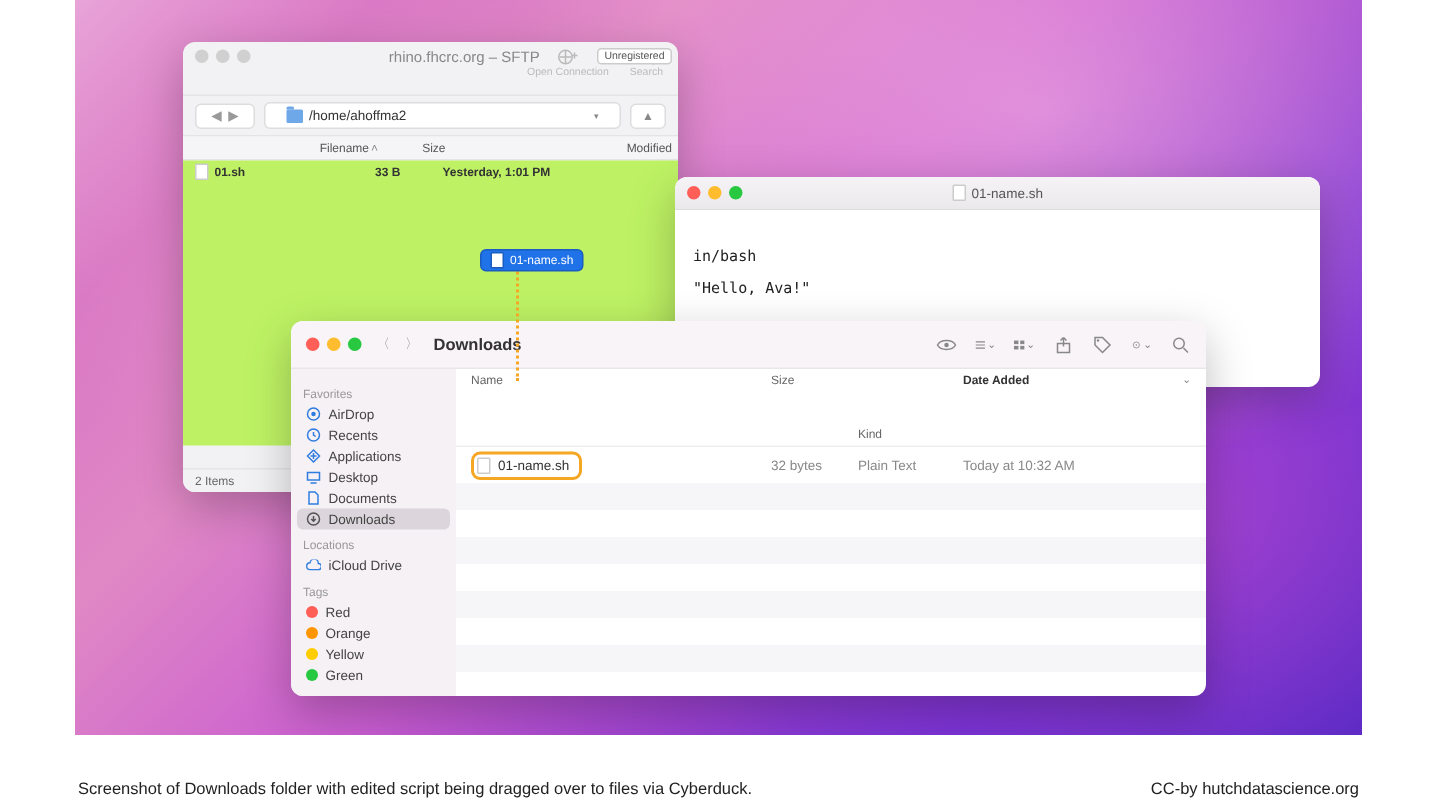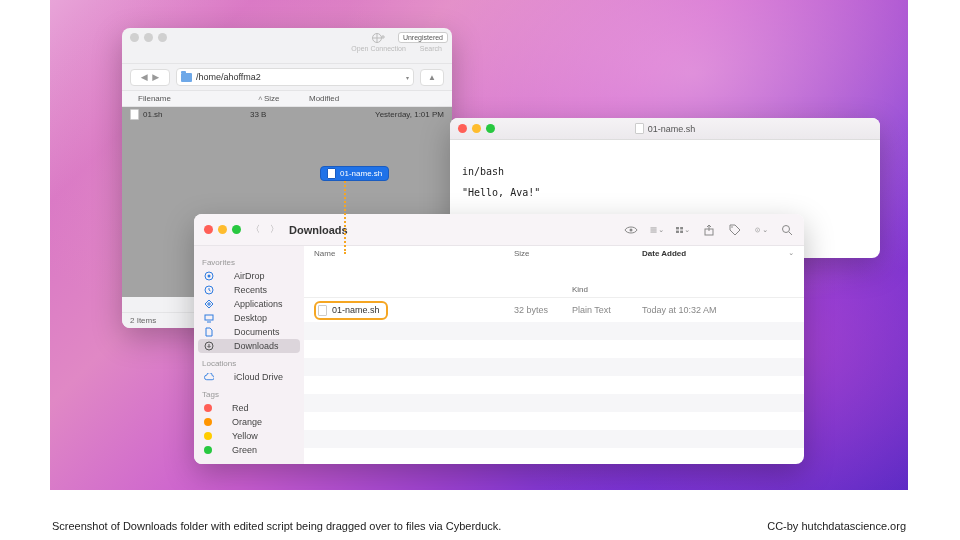--- a/index.html
+++ b/index.html
@@ -28,50 +28,50 @@
   .sftp .titlebar { display:flex; align-items:flex-start; padding: 5px 8px; gap: 8px; height: 36px; border-bottom: 1px solid #e4e4e6; position:relative; }
   .sftp .titlebox { flex:1; text-align:center; color:#9a9a9a; }
   .sftp .title { font-size: 10px; color:#888; }
   .sftp .subtitle { font-size: 8px; color:#bbb; }
   .sftp .toolbar-icons { display:flex; gap:14px; position:absolute; right:10px; top:4px; color:#bbb; }
   .sftp .toolbar-icons .ti { display:flex; flex-direction:column; align-items:center; font-size:7px; color:#bbb; gap:1px;}
   .sftp .badge { position:absolute; top:4px; right:4px; background:#fff; border:1px solid #ccc; border-radius:3px; padding:1px 4px; font-size:7px; color:#555;}
   .sftp .navrow { display:flex; align-items:center; padding:4px 8px; gap:6px; border-bottom:1px solid #e4e4e6; }
   .navbtn { width:24px; height:17px; background:#fff; border:1px solid #ddd; border-radius:4px; display:flex; align-items:center; justify-content:center; color:#888; font-size:8px;}
   .navbtn.double{width:40px;}
-  .pathbox { flex:1; background:#fff; border:1px solid #ddd; border-radius:4px; height:18px; display:flex; align-items:center; padding:0 4px; gap:4px; font-size:9px; color:#333;}
+  .pathbox { flex:1; background:#fff; border:1px solid #ddd; border-radius:4px; height:18px; display:flex; align-items:center; padding:0 14px; gap:4px; font-size:9px; color:#333;}
   .folder-icon { width:11px; height:9px; background:#6ea8e8; border-radius:1px; display:inline-block; position:relative;}
   .folder-icon::before{content:"";position:absolute;top:-2px;left:0;width:5px;height:2px;background:#6ea8e8;border-radius:1px 1px 0 0;}
-  .sftp .headrow { display:flex; padding:3px 16px; font-size:8px; color:#555; border-bottom:1px solid #e4e4e6; background:#f5f5f7;}
+  .sftp .headrow { display:flex; padding:3px 4px; font-size:8px; color:#555; border-bottom:1px solid #e4e4e6; background:#f5f5f7;text-align:right;}
   .sftp .colname{flex:0 0 120px;} .sftp .colsize{flex:0 0 45px;} .sftp .colmod{flex:1;}
-  .sftp .files { background:#a3a3a3; height: 190px; position:relative;}
+  .sftp .files { background:#bef264; height: 190px; position:relative;font-weight:bold;}
   .sftp .filerow { display:flex; align-items:center; padding:2px 8px; font-size:8px; color:#333; height:14px;}
   .sftp .filerow:nth-child(even){background:#f6f6f8;}
-  .sftp .fn{flex:0 0 120px; display:flex; align-items:center; gap:4px;} .sftp .fs{flex:0 0 45px;} .sftp .fm{flex:1;text-align:right;}
+  .sftp .fn{flex:0 0 120px; display:flex; align-items:center; gap:4px;} .sftp .fs{flex:0 0 45px;} .sftp .fm{flex:1;}
   .sftp .status { position:absolute; bottom:0; left:0; right:0; height:16px; background:#f2f2f4; border-top:1px solid #e4e4e6; font-size:8px; color:#666; padding:2px 8px; display:flex; align-items:center; gap:6px;}
   .status-dot{width:8px;height:8px;border-radius:50%;background:#ddd;}
   .doc-mini{width:9px;height:11px;background:#fff;border:1px solid #ccc;border-radius:1px;display:inline-block;}
 
   
   .editor { top: 118px; left: 400px; width: 430px; height: 140px; background:#fff;}
   .editor .tbar { height:22px; background:linear-gradient(#f5f3f5,#ece9ed); border-bottom:1px solid #ddd; display:flex; align-items:center; justify-content:center; position:relative; font-size:9px; color:#555;}
   .editor .tbar .traffic{position:absolute; left:8px;}
   .editor .tbar .etitle{display:flex;align-items:center;gap:4px;}
   .editor .body { padding:24px 12px; font-family: Menlo, monospace; font-size:10px; color:#222; line-height:1.5;}
 
   
   .finder { top: 214px; left: 144px; width: 610px; height: 250px; background:#fff;}
   .finder .topbar{height:32px;background:#f8f4f7;border-bottom:1px solid #e9e5e9;display:flex;align-items:center;padding:0 10px;gap:10px;}
   .finder .ftitle{font-size:11px;font-weight:600;color:#333;}
   .finder .ticons{margin-left:auto;display:flex;gap:12px;color:#888;align-items:center;}
   .finder .ticons .ic{width:14px;height:14px;display:flex;align-items:center;justify-content:center;}
   .finder .body{display:flex;height:calc(100% - 32px);}
   .sidebar{width:110px;background:#f6f1f5;padding:6px 4px;font-size:9px;overflow:hidden;}
   .sidebar .section{color:#999;font-size:8px;margin:6px 4px 2px;}
-  .sidebar .item{display:flex;align-items:center;gap:20px;padding:2px 6px;border-radius:4px;color:#444;}
+  .sidebar .item{display:flex;align-items:center;gap:5px;padding:2px 6px;border-radius:4px;color:#444;}
   .sidebar .item.sel{background:#dcd5db;}
   .sidebar .sic{width:10px;height:10px;display:inline-flex;align-items:center;justify-content:center;color:#2f7de0;}
   .tagdot{width:8px;height:8px;border-radius:50%;}
   .listpane{flex:1;display:flex;flex-direction:column;}
   .listhead{display:flex;padding:3px 10px;font-size:8px;color:#666;border-bottom:1px solid #eee;}
   .lh-name{flex:0 0 200px;} .lh-size{flex:0 0 58px;} .lh-kind{flex:0 0 70px;margin-top:36px;} .lh-date{flex:1;font-weight:600;color:#333;}
   .listbody{flex:1;overflow:hidden;}
   .lrow{display:flex;align-items:center;padding:3px 10px;font-size:9px;color:#333;height:18px;}
   .lrow:nth-child(even){background:#f6f6f8;}
   .ln{flex:0 0 200px;display:flex;align-items:center;gap:5px;} .ls{flex:0 0 58px;color:#888;} .lk{flex:0 0 70px;color:#888;} .ld{flex:1;color:#888;}
@@ -97,20 +97,21 @@
   <div class="desktop">
 
     <div class="window sftp">
       <div class="titlebar">
         <div class="traffic gray">
             <span class="r"></span>
             <span class="y"></span>
             <span class="g"></span>
           </div>
         <div class="titlebox">
+          <div class="title">rhino.fhcrc.org – SFTP</div>
         </div>
         <div class="toolbar-icons">
           <div class="ti">
             <svg width="14" height="12" viewBox="0 0 14 12">
                 <circle cx="5" cy="6" r="4.5" fill="none" stroke="#bbb"></circle>
                 <path d="M5 1.5v9M1 6h8" stroke="#bbb" fill="none"></path>
                 <path d="M11 3v4M9 5h4" stroke="#bbb"></path>
               </svg>
             <span>Open Connection</span>
           </div>

